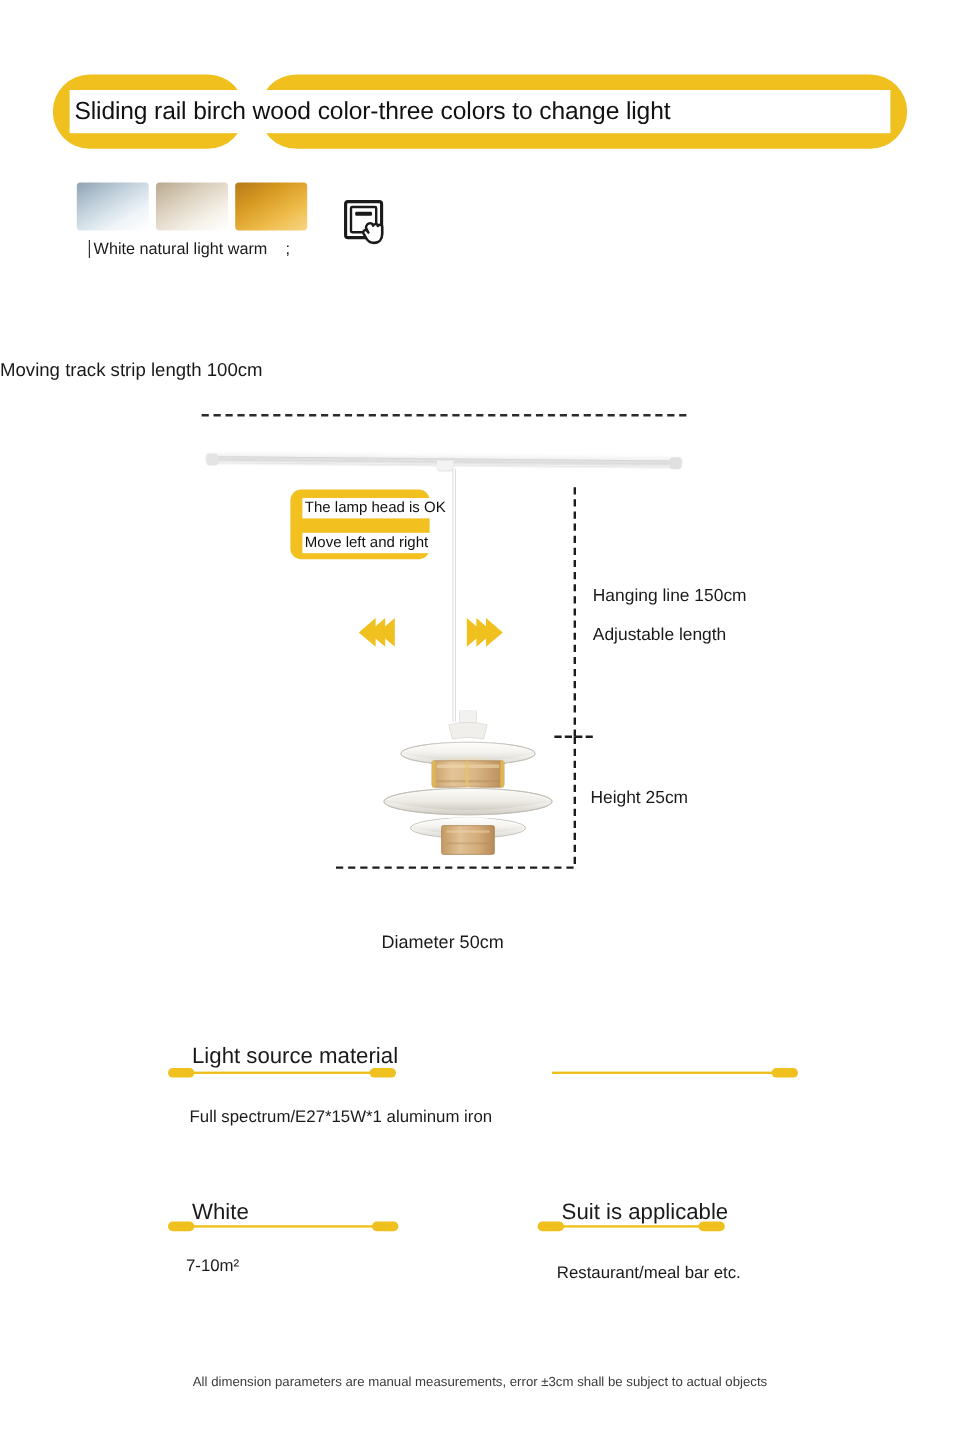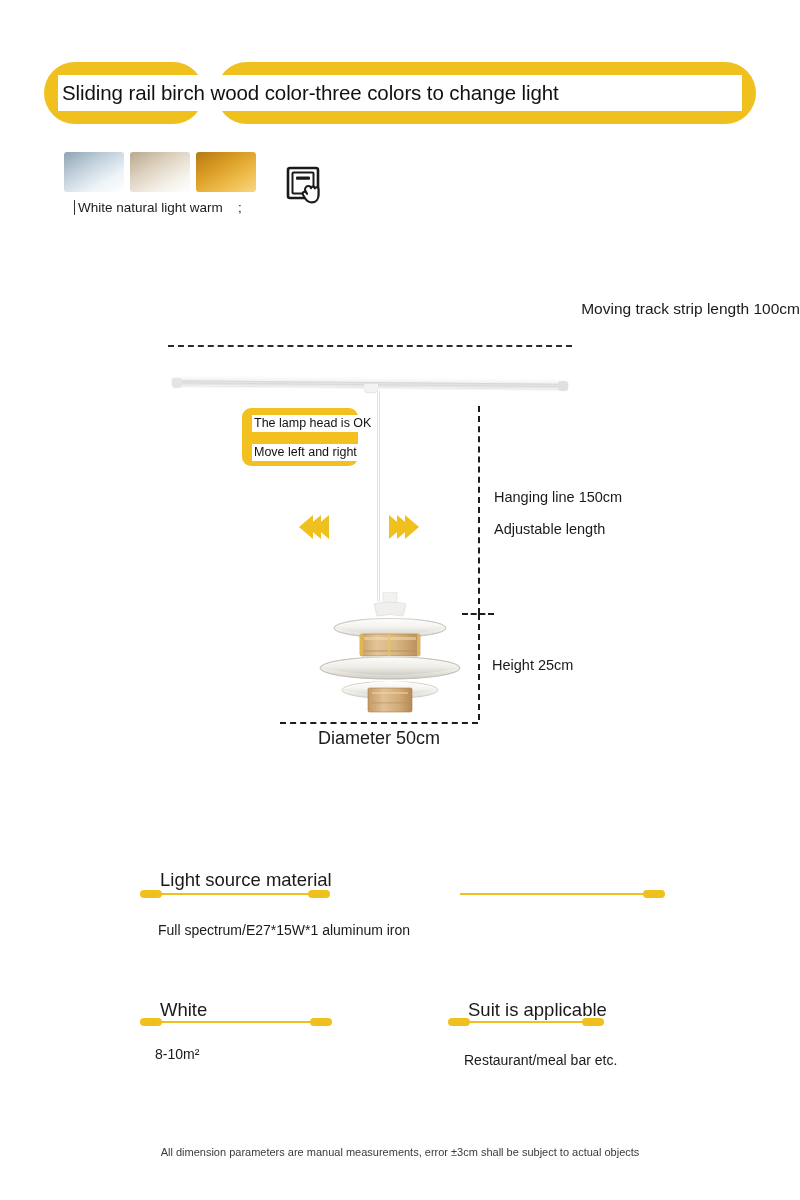--- a/index.html
+++ b/index.html
@@ -118,21 +118,21 @@
     width: 40px;
     height: 48px;
   }
 
   
   .track-title {
     position: absolute;
     left: 0;
     top: 300px;
     width: 800px;
-    text-align: right;
+    text-align: left;
     font-size: 15.5px;
     color: #1a1a1a;
   }
   .track-dash {
     position: absolute;
     left: 168px;
     top: 345px;
     width: 404px;
     height: 0;
     border-top: 2px dashed #2b2b2b;
@@ -293,22 +293,22 @@
     position: absolute;
     left: 280px;
     top: 722px;
     width: 198px;
     height: 0;
     border-top: 2px dashed #1c1c1c;
   }
   .diam-label {
     position: absolute;
     left: 318px;
-    top: 728px;
-    font-size: 18px;
+    top: 777px;
+    font-size: 15px;
     color: #1a1a1a;
     white-space: nowrap;
   }
 
   
   .spec-heading {
     position: absolute;
     font-size: 18.5px;
     color: #1a1a1a;
     white-space: nowrap;
@@ -511,21 +511,21 @@
       <div class="cap right"></div>
   </div>
   <div class="spec-value v-light">Full spectrum/E27*15W*1 aluminum   iron</div>
 
   <div class="spec-heading h-space">White</div>
   <div class="bar bar-space">
     <div class="bar-line"></div>
       <div class="cap left"></div>
       <div class="cap right"></div>
   </div>
-  <div class="spec-value v-space">8-10m²</div>
+  <div class="spec-value v-space">7-10m²</div>
 
   <div class="spec-heading h-suit">Suit is applicable</div>
   <div class="bar bar-suit">
     <div class="bar-line"></div>
       <div class="cap left"></div>
       <div class="cap right"></div>
   </div>
   <div class="spec-value v-suit">Restaurant/meal bar etc.</div>
 
   <div class="footer-note">All dimension parameters are manual measurements, error ±3cm shall be subject to actual objects</div>

